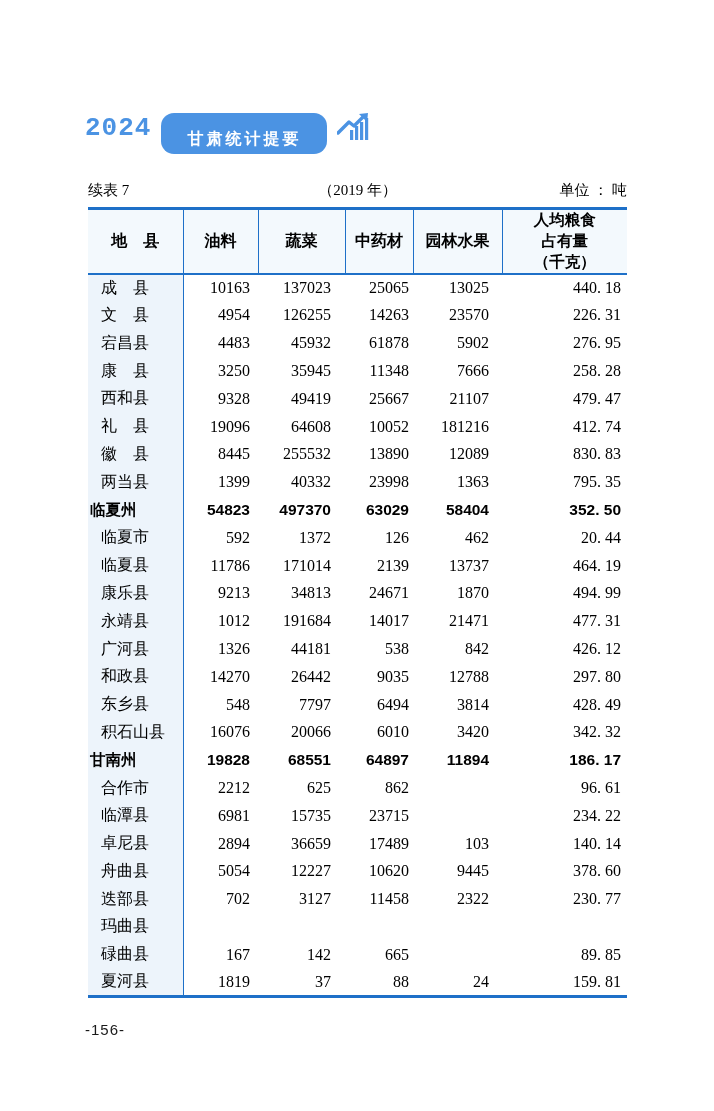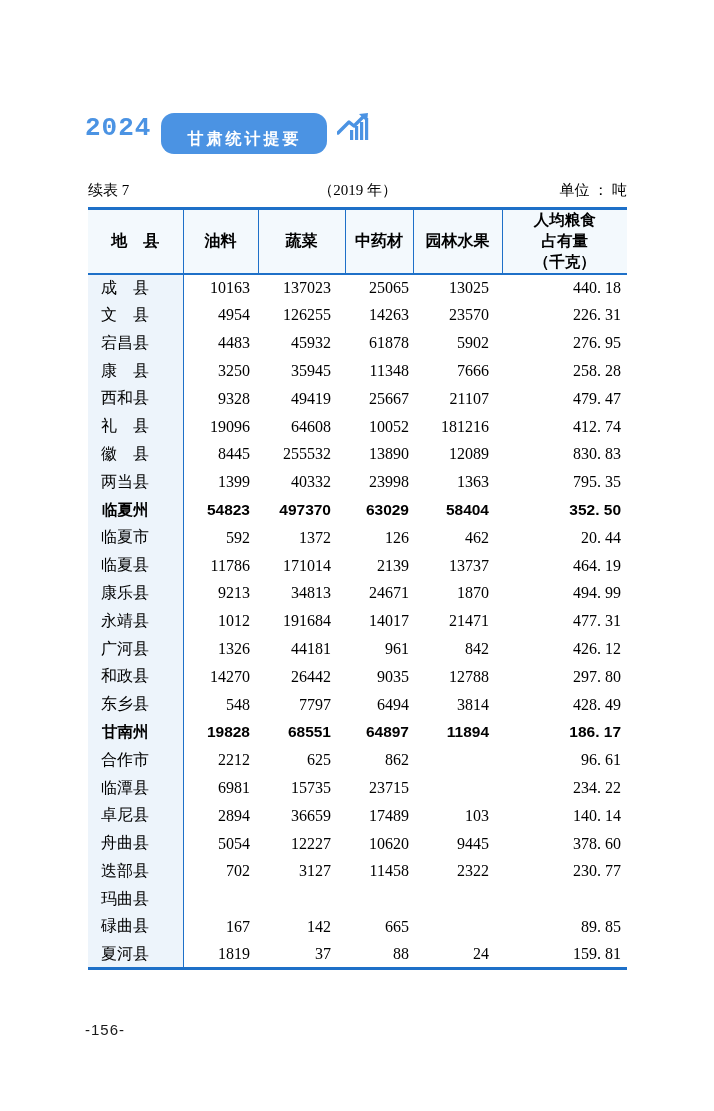--- a/index.html
+++ b/index.html
@@ -70,21 +70,21 @@
   .tbl tbody td.c-name{
     background:var(--firstcol-bg);
     border-right:1px solid var(--line);
     text-align:left;padding-left:13px;
   }
   .tbl tbody tr.state-row td{
     font-family:"Liberation Sans","DejaVu Sans",sans-serif;
     font-weight:bold;
     font-size:15.5px;
   }
-  .tbl tbody tr.state-row td.c-name{padding-left:14px;}
+  .tbl tbody tr.state-row td.c-name{padding-left:2px;}
   .tbl tbody td.c-num{text-align:right;}
   .tbl tbody td.col2{padding-right:8px;}
   .tbl tbody td.col3{padding-right:14px;}
   .tbl tbody td.col4{padding-right:4px;}
   .tbl tbody td.col5{padding-right:13px;}
   .tbl tbody td.col6{padding-right:6px;}
   
   .footer-page{
     position:absolute;left:85px;top:1021px;
     font-family:"Liberation Sans","DejaVu Sans",sans-serif;
@@ -241,39 +241,47 @@
             <td class="c-num col2">1012</td>
             <td class="c-num col3">191684</td>
             <td class="c-num col4">14017</td>
             <td class="c-num col5">21471</td>
             <td class="c-num col6">477. 31</td>
           </tr>
           <tr>
             <td class="c-name">广河县</td>
             <td class="c-num col2">1326</td>
             <td class="c-num col3">44181</td>
-            <td class="c-num col4">961</td>
+            <td class="c-num col4">538</td>
             <td class="c-num col5">842</td>
             <td class="c-num col6">426. 12</td>
           </tr>
           <tr>
             <td class="c-name">和政县</td>
             <td class="c-num col2">14270</td>
             <td class="c-num col3">26442</td>
             <td class="c-num col4">9035</td>
             <td class="c-num col5">12788</td>
             <td class="c-num col6">297. 80</td>
           </tr>
           <tr>
             <td class="c-name">东乡县</td>
             <td class="c-num col2">548</td>
             <td class="c-num col3">7797</td>
             <td class="c-num col4">6494</td>
             <td class="c-num col5">3814</td>
             <td class="c-num col6">428. 49</td>
+          </tr>
+          <tr>
+            <td class="c-name">积石山县</td>
+            <td class="c-num col2">16076</td>
+            <td class="c-num col3">20066</td>
+            <td class="c-num col4">6010</td>
+            <td class="c-num col5">3420</td>
+            <td class="c-num col6">342. 32</td>
           </tr>
           <tr class="state-row">
             <td class="c-name">甘南州</td>
             <td class="c-num col2">19828</td>
             <td class="c-num col3">68551</td>
             <td class="c-num col4">64897</td>
             <td class="c-num col5">11894</td>
             <td class="c-num col6">186. 17</td>
           </tr>
           <tr>

